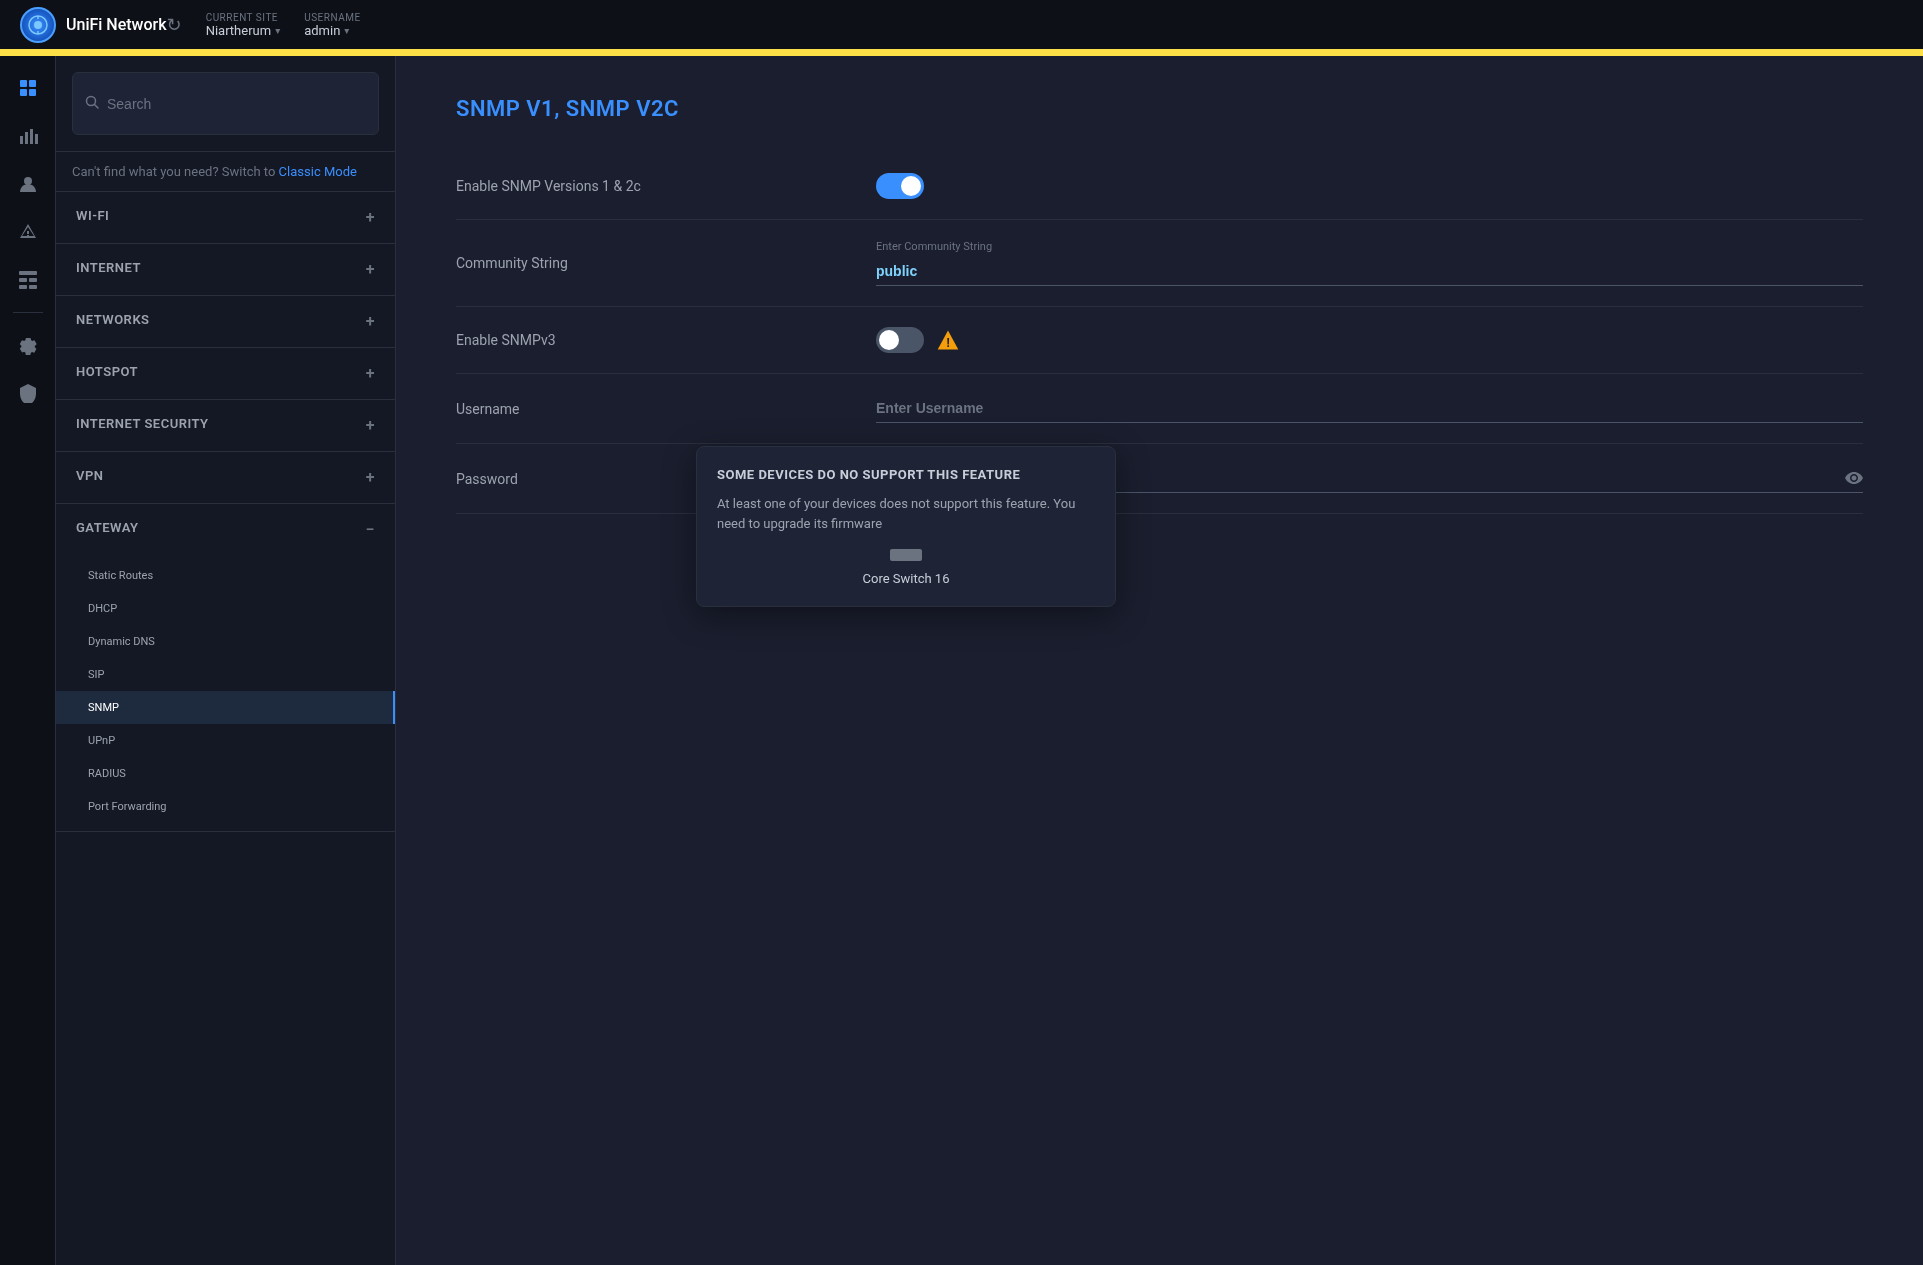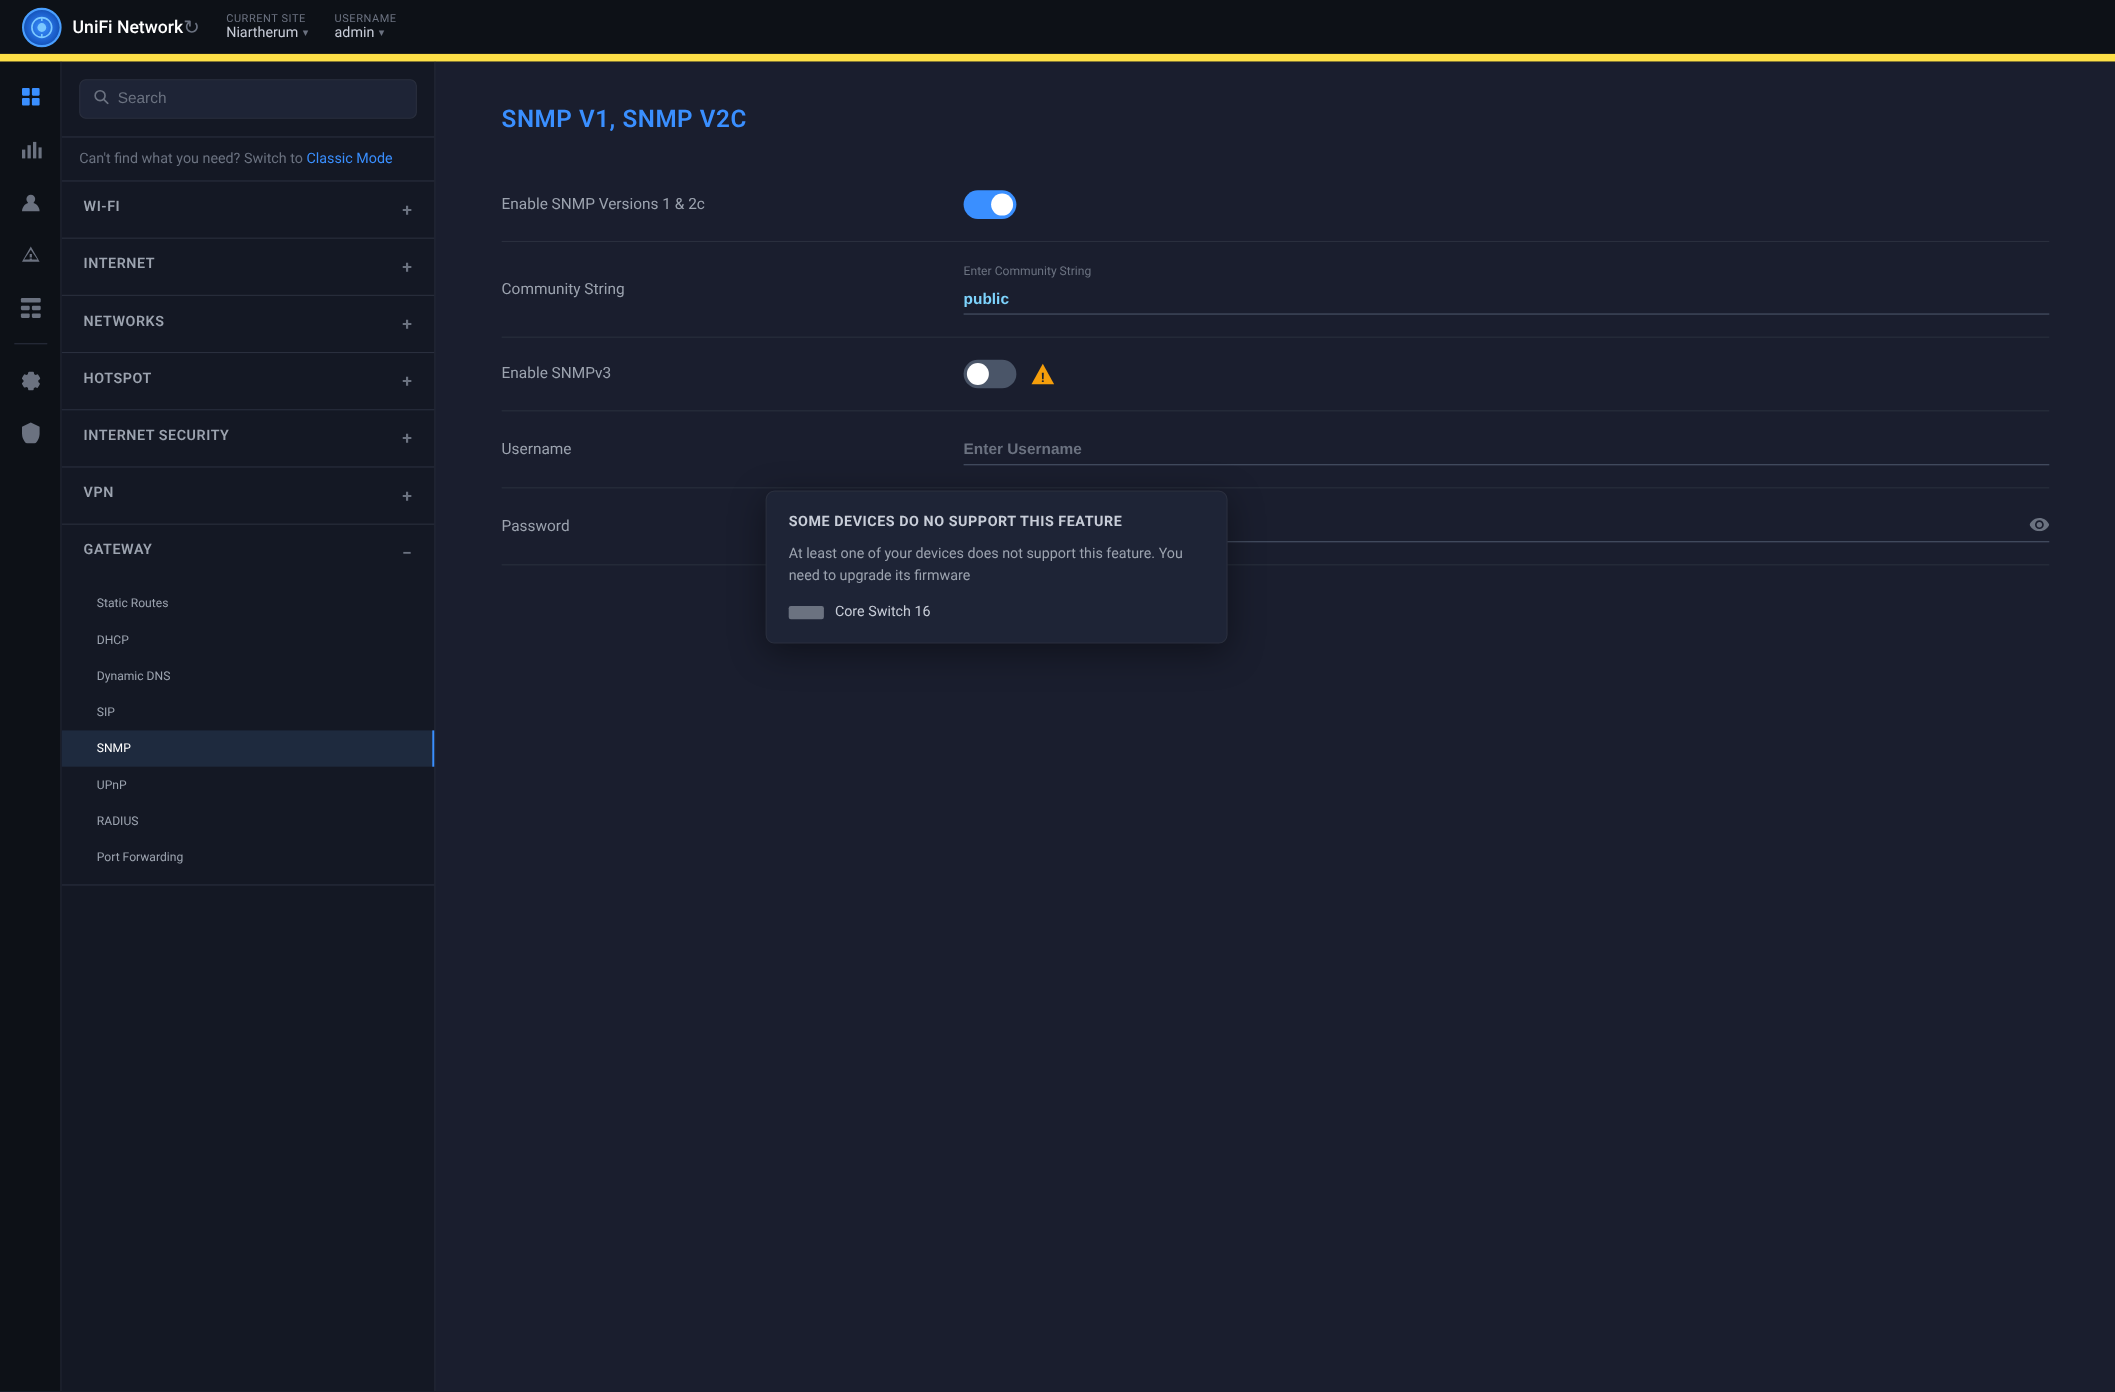--- a/index.html
+++ b/index.html
@@ -121,25 +121,25 @@
       flex-direction: column;
       overflow-y: auto;
       flex-shrink: 0;
     }
     .search-container {
       padding: 16px;
       border-bottom: 1px solid #2a2f3e;
     }
     .search-box {
       display: flex;
-      align-items: flex-start;
+      align-items: flex-end;
       background: #1e2436;
       border: 1px solid #2a2f3e;
       border-radius: 6px;
-      padding: 8px 12px;
+      padding: 22px 12px;
       gap: 8px;
     }
     .search-icon { color: #6b7280; font-size: 14px; }
     .search-input {
       background: transparent;
       border: none;
       color: #c8cdd8;
       font-size: 14px;
       outline: none;
       flex: 1;
@@ -300,20 +300,21 @@
       color: #9ca3af;
       margin-bottom: 16px;
       line-height: 1.5;
     }
     .warning-device {
       display: flex;
       align-items: center;
       gap: 10px;
       font-size: 13px;
       color: #c8cdd8;
+      flex-direction: column;
     }
     .device-icon {
       width: 32px;
       height: 12px;
       background: #6b7280;
       border-radius: 2px;
     }
 
     
     .warning-icon {

